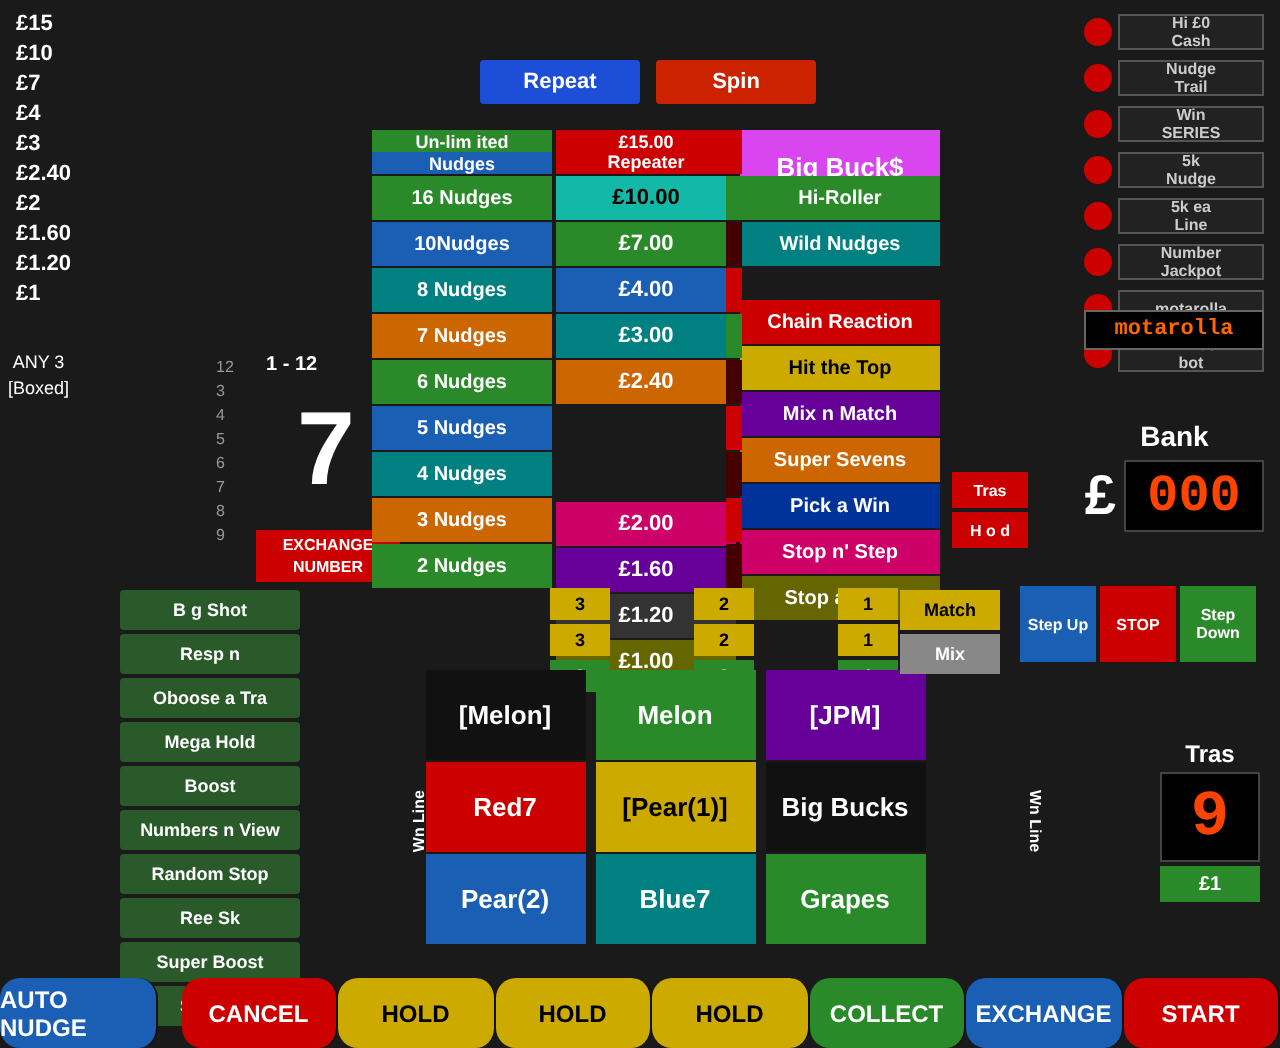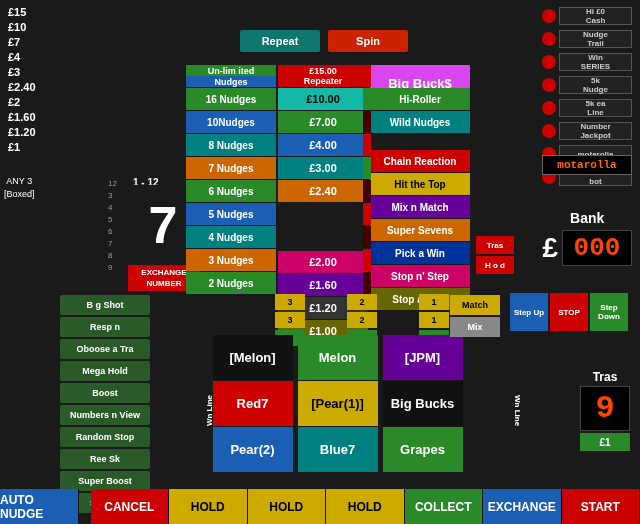--- a/index.html
+++ b/index.html
@@ -154,21 +154,21 @@
       height: 22px;
       display: flex;
       align-items: center;
       justify-content: center;
       font-size: 11px;
       font-weight: bold;
       color: #fff;
       border-radius: 2px;
       cursor: pointer;
     }
-    .btn-yellow { background: #0f766e; }
+    .btn-yellow { background: #1d4ed8; }
     .btn-red { background: #cc2200; }
 
     
     #bank-area {
       position: absolute;
       right: 8px;
       top: 210px;
       text-align: center;
     }
     #bank-label {
@@ -395,20 +395,21 @@
     .bot-btn {
       flex: 1;
       display: flex;
       align-items: center;
       justify-content: center;
       font-size: 12px;
       font-weight: bold;
       color: #fff;
       cursor: pointer;
       border-right: 1px solid #111;
+      border-radius: 10px;
     }
     .bot-auto-nudge { background: #1a5fb4; }
     .bot-cancel { background: #cc0000; margin-left: 12px; }
     .bot-hold { background: #ccaa00; color: #000; }
     .bot-hold2 { background: #ccaa00; color: #000; }
     .bot-hold3 { background: #ccaa00; color: #000; }
     .bot-collect { background: #2a8a2a; }
     .bot-exchange { background: #1a5fb4; }
     .bot-start { background: #cc0000; }
 

